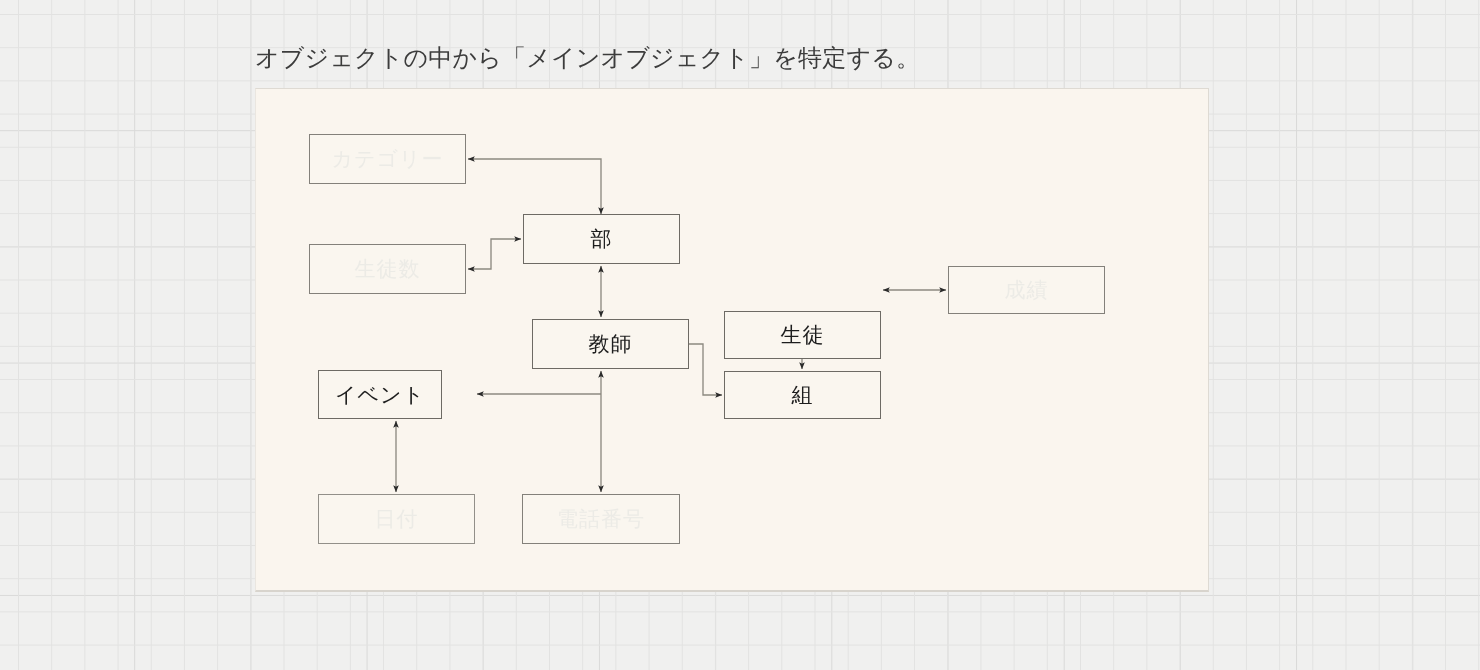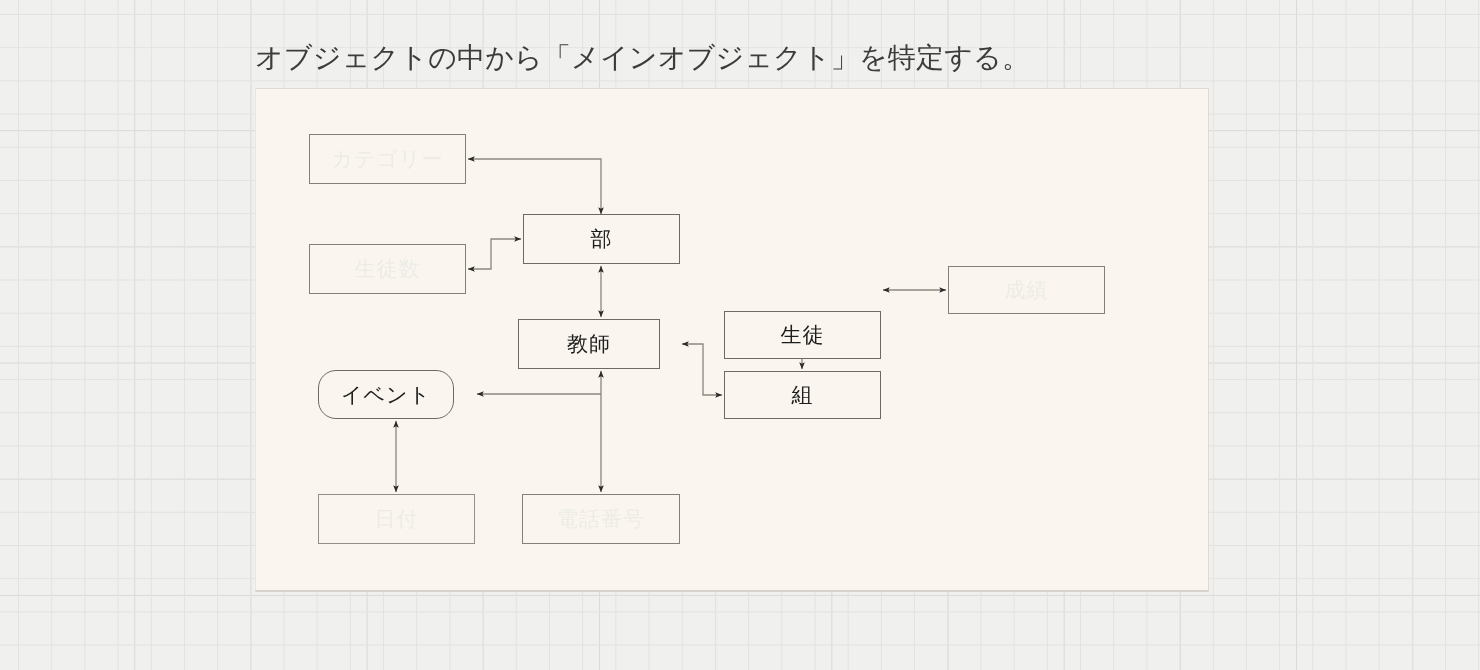--- a/index.html
+++ b/index.html
@@ -29,21 +29,21 @@
       116.2px 116.2px,
       116.2px 116.2px;
     background-position: 18px 14px, 18px 14px, 18px 14px, 18px 14px;
   }
 
   
   #page-title {
     position: absolute;
     left: 255px;
     top: 40px;
-    font-size: 28px;
+    font-size: 24px;
     line-height: 36px;
     color: #3c3c3c;
     white-space: nowrap;
     letter-spacing: 0.2px;
   }
 
   
   #slide-panel {
     position: absolute;
     left: 255px;
@@ -133,20 +133,20 @@
 
         <path d="M140,332 L140,403" marker-start="url(#ah-start)" marker-end="url(#ah)"></path>
       </g>
     </svg>
 
     <div class="node faded" style="left:53px;top:45px;width:157px;height:50px;">カテゴリー</div>
     <div class="node primary" style="left:267px;top:125px;width:157px;height:50px;">部</div>
     <div class="node faded" style="left:53px;top:155px;width:157px;height:50px;">生徒数</div>
     <div class="node primary" style="left:468px;top:177px;width:157px;height:48px;margin-top:45px;">生徒</div>
     <div class="node faded" style="left:692px;top:177px;width:157px;height:48px;">成績</div>
-    <div class="node primary" style="left:262px;top:230px;width:142px;height:50px;">教師</div>
+    <div class="node primary" style="left:276px;top:230px;width:157px;height:50px;">教師</div>
     <div class="node primary" style="left:468px;top:282px;width:157px;height:48px;">組</div>
-    <div class="node primary" style="left:62px;top:281px;width:136px;height:49px;border-radius:18px;">イベント</div>
+    <div class="node primary" style="left:62px;top:281px;width:124px;height:49px;">イベント</div>
     <div class="node faded soft-border" style="left:62px;top:405px;width:157px;height:50px;">日付</div>
     <div class="node faded" style="left:266px;top:405px;width:158px;height:50px;">電話番号</div>
 
   </div>
 </div>
 
 </body></html>

